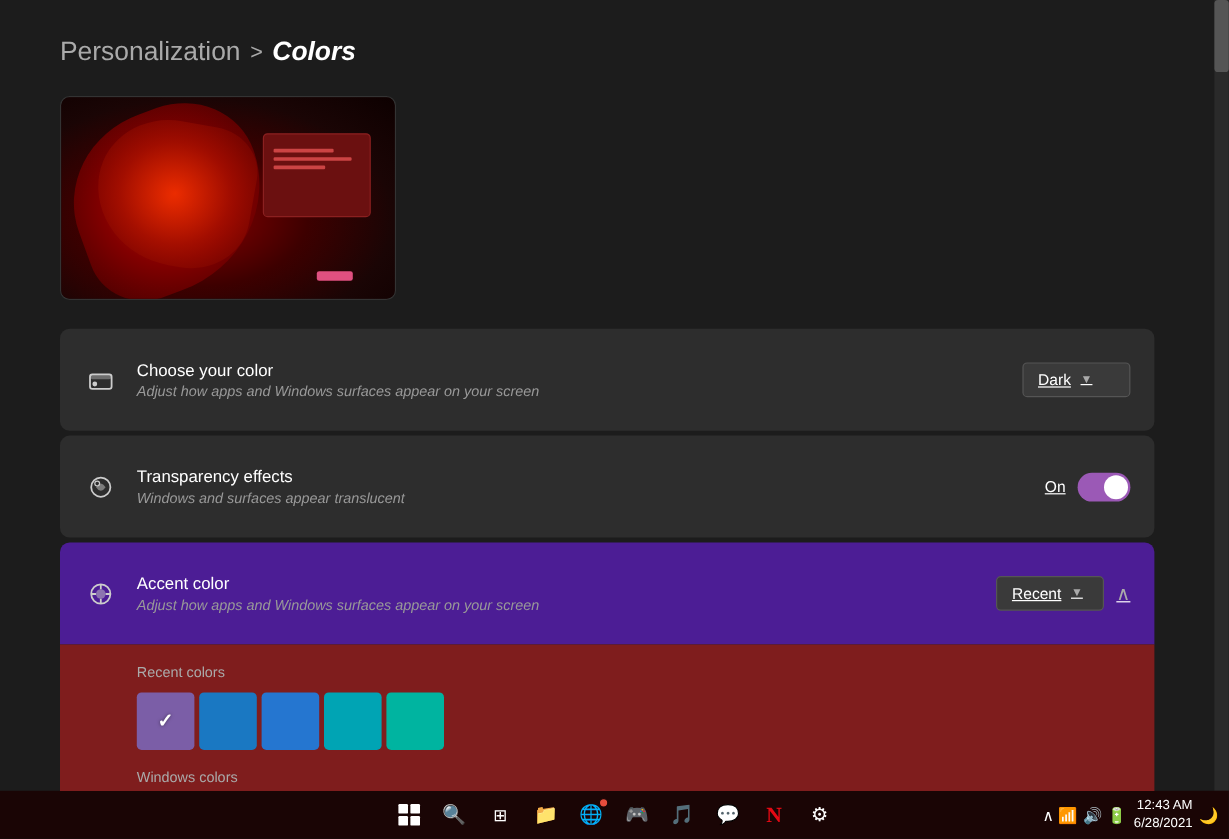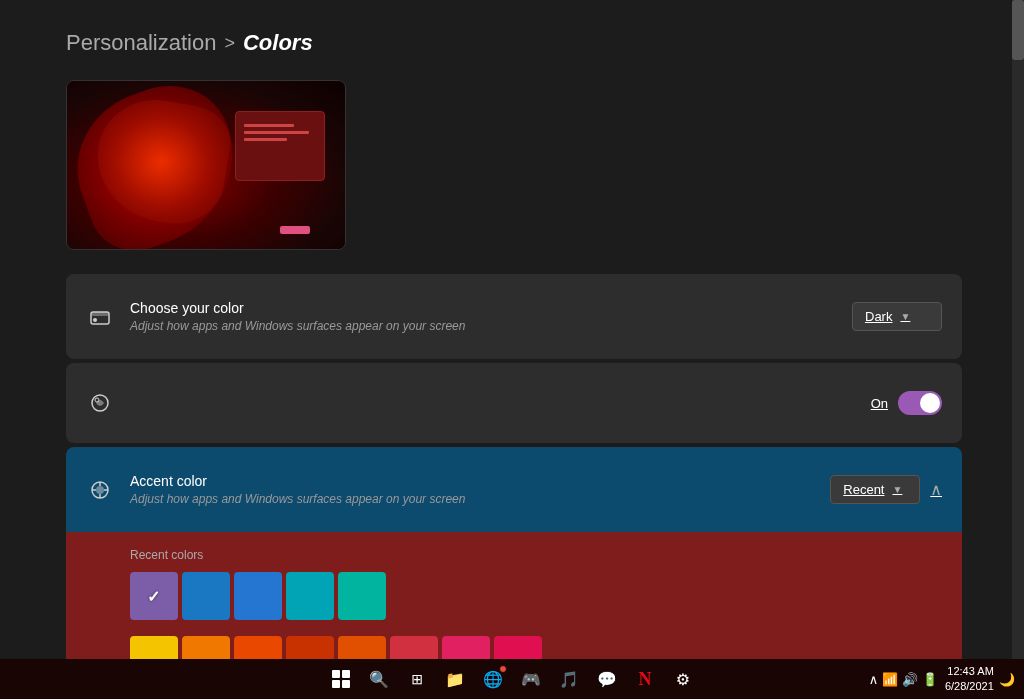--- a/index.html
+++ b/index.html
@@ -15,21 +15,20 @@
 
     
     .main-content {
       position: absolute;
       top: 0;
       left: 0;
       right: 12px;
       bottom: 40px;
       padding: 30px 50px;
       overflow-y: auto;
-      margin-left: 16px;
     }
 
     
     .main-content::-webkit-scrollbar { width: 10px; }
     .main-content::-webkit-scrollbar-track { background: #2d2d2d; }
     .main-content::-webkit-scrollbar-thumb { background: #555; border-radius: 5px; }
 
     
     .scrollbar-track {
       position: absolute;
@@ -376,21 +375,21 @@
       display: grid;
       grid-template-columns: 1fr 1fr;
       gap: 2px;
     }
     .win-logo-cell {
       background: white;
       border-radius: 1px;
     }
 
     .accent-row-header {
-      background: #0c4a6e;
+      background: #4c1d95;
       border-radius: 8px 8px 0 0;
     }
 
     
     .notif-dot {
       position: absolute;
       top: 2px;
       right: 2px;
       width: 8px;
       height: 8px;
@@ -458,20 +457,24 @@
   </div>
 
   <div class="settings-row">
     <div class="settings-row-left">
       <div class="row-icon">
         <svg width="22" height="22" viewBox="0 0 22 22" fill="none">
           <circle cx="11" cy="11" r="8" stroke="#cccccc" stroke-width="1.5" fill="none"></circle>
           <path d="M7 11 Q11 5 15 11 Q11 17 7 11Z" fill="#cccccc" opacity="0.5"></path>
           <circle cx="8" cy="8" r="2" stroke="#cccccc" stroke-width="1"></circle>
         </svg>
+      </div>
+      <div class="row-text-block">
+        <span class="row-title">Transparency effects</span>
+        <span class="row-subtitle">Windows and surfaces appear translucent</span>
       </div>
     </div>
     <div class="row-right">
       <div class="toggle-container">
         <span class="toggle-label">On</span>
         <div class="toggle">
           <div class="toggle-knob"></div>
         </div>
       </div>
     </div>
@@ -507,20 +510,21 @@
 
     <div class="color-section-label">Recent colors</div>
     <div class="color-swatches">
       <div class="color-swatch selected" style="background:#7b5ea7;"></div>
       <div class="color-swatch" style="background:#1a78c2;"></div>
       <div class="color-swatch" style="background:#2576d0;"></div>
       <div class="color-swatch" style="background:#00a4b4;"></div>
       <div class="color-swatch" style="background:#00b4a0;"></div>
     </div>
 
+    <div class="color-section-label">Windows colors</div>
 
     <div class="windows-colors-row">
       <div class="win-swatch" style="background:#f5c400;"></div>
       <div class="win-swatch" style="background:#f07800;"></div>
       <div class="win-swatch" style="background:#e84800;"></div>
       <div class="win-swatch" style="background:#c83200;"></div>
       <div class="win-swatch" style="background:#e05000;"></div>
       <div class="win-swatch" style="background:#d03040;"></div>
       <div class="win-swatch" style="background:#e02060;"></div>
       <div class="win-swatch" style="background:#e01050;"></div>

